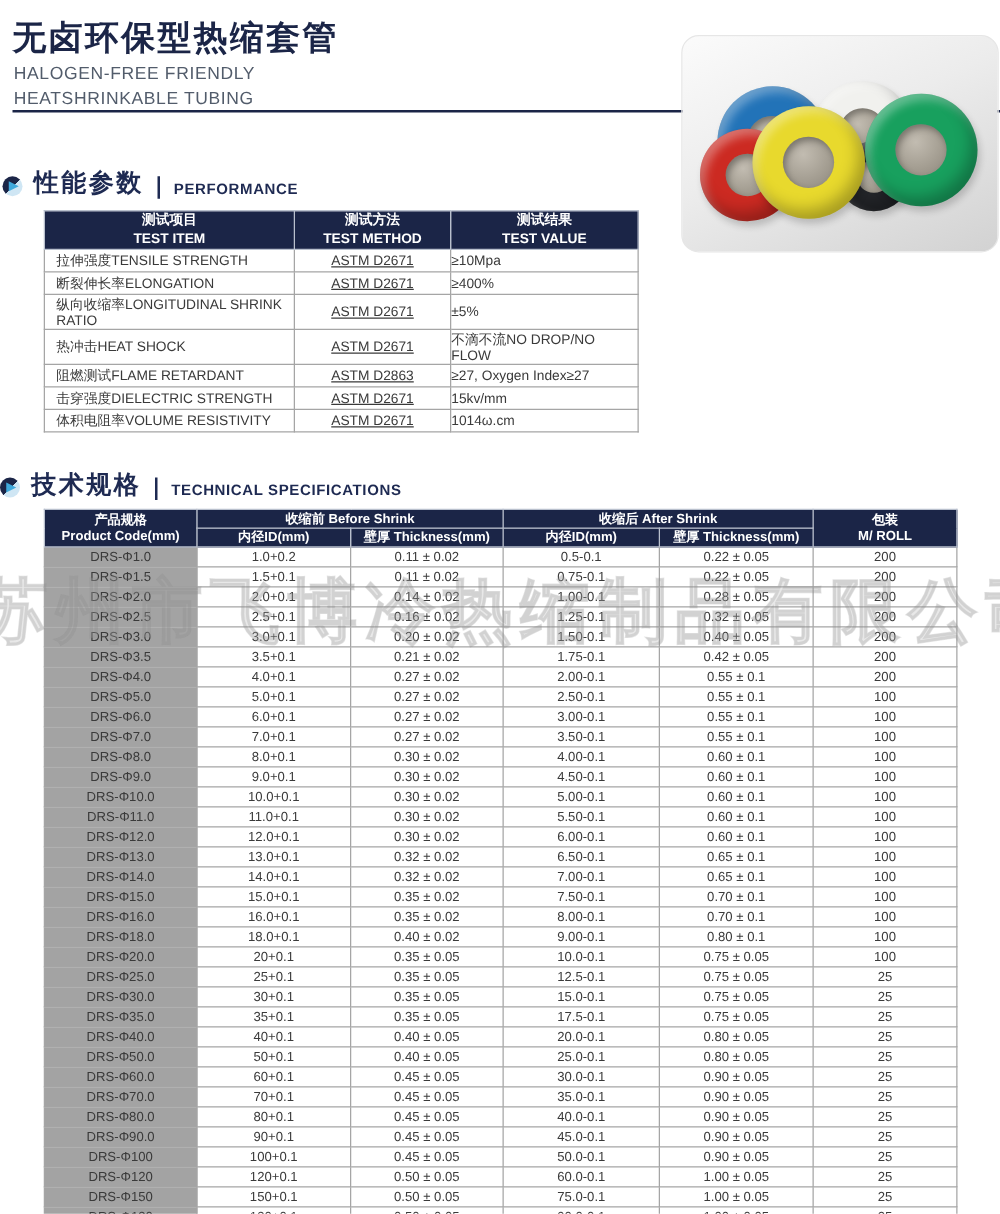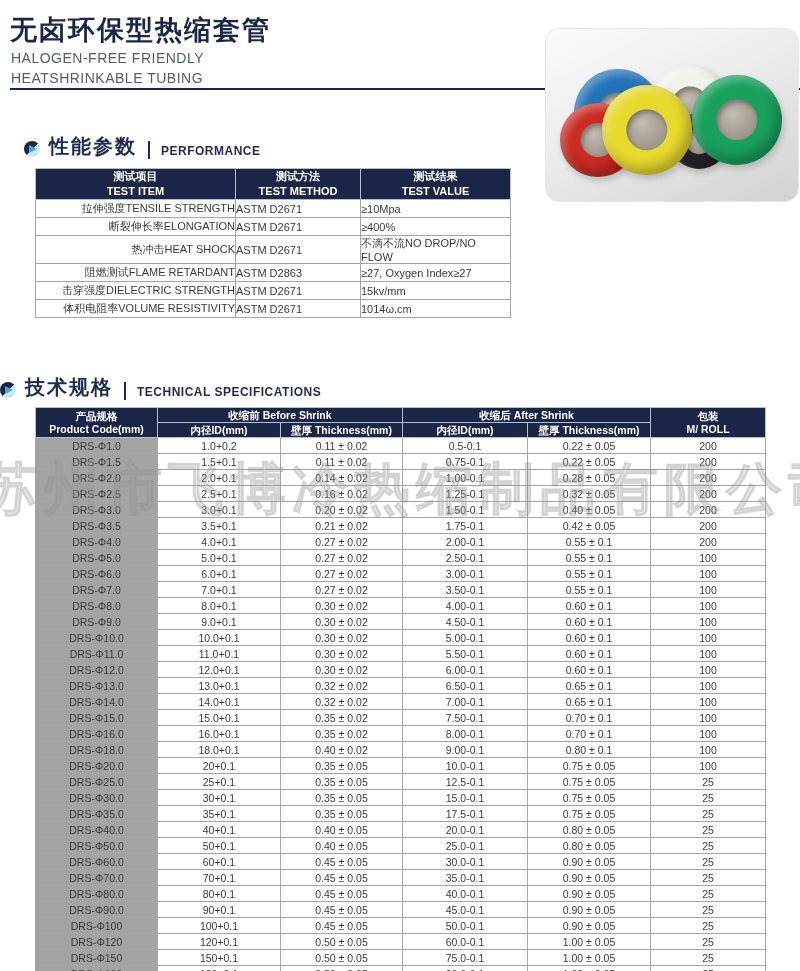--- a/index.html
+++ b/index.html
@@ -50,35 +50,35 @@
     background:linear-gradient(135deg,#1b2547 52%,#cfe6f4 52%);
     position:relative;flex:0 0 auto;
   }
   .section-head .icon::after{
     content:'';position:absolute;left:5px;top:4px;
     border-left:8px solid #3fa9dc;border-top:4px solid transparent;border-bottom:4px solid transparent;
   }
   .section-head .cn{font-size:20px;font-weight:bold;color:#1e2a52;letter-spacing:2px;}
   .section-head .sep{width:2px;height:18px;background:#1e2a52;margin:0 2px 1px 2px;}
   .section-head .en{font-size:12px;font-weight:bold;color:#1e2a52;letter-spacing:.5px;margin-bottom:2px;}
-  #perf-head{left:24px;top:133px;text-align:center;}
+  #perf-head{left:2px;top:133px;text-align:center;}
   #spec-head{left:0;top:374px;}
   
   table{border-collapse:collapse;table-layout:fixed;position:absolute;background:#fff;}
   thead th{
     background:#1b2547;color:#ffffff;font-weight:bold;
     border:1px solid #b9c0cd;padding:0;text-align:center;vertical-align:middle;
   }
   tbody td{border:1px solid #a5a5a5;vertical-align:middle;padding:0 0;}
   
   #perf-table{left:35px;top:168px;width:475px;font-size:11px;}
   #perf-table thead th{height:16px;font-size:11px;line-height:15px;margin-top:16px;}
   #perf-table tbody td{height:17px;color:#3a3a3a;}
-  #perf-table td.pc0{text-align:right;padding-left:9px;}
-  #perf-table td.pc1{}
+  #perf-table td.pc0{text-align:left;padding-left:9px;}
+  #perf-table td.pc1{text-align:center;text-decoration:underline;}
   #perf-table td.pc2{text-align:left;padding-left:0;}
   
   #spec-table{left:35px;top:407px;width:730px;font-size:10.5px;}
   #spec-table thead th{font-size:10.5px;height:14px;line-height:13px;}
   #spec-table tbody td{height:15px;text-align:center;color:#3a3a3a;}
   #spec-table td.code-cell{background:#a3a3a3;}
   
   .watermark{
     position:absolute;left:-18px;top:452px;z-index:10;pointer-events:none;
     font-size:56px;font-weight:bold;letter-spacing:6px;white-space:nowrap;
@@ -148,20 +148,25 @@
   <tbody>
       <tr>
         <td class="pc0">拉伸强度TENSILE STRENGTH</td>
         <td class="pc1">ASTM D2671</td>
         <td class="pc2">≥10Mpa</td>
       </tr>
       <tr>
         <td class="pc0">断裂伸长率ELONGATION</td>
         <td class="pc1">ASTM D2671</td>
         <td class="pc2">≥400%</td>
+      </tr>
+      <tr>
+        <td class="pc0">纵向收缩率LONGITUDINAL SHRINK RATIO</td>
+        <td class="pc1">ASTM D2671</td>
+        <td class="pc2">±5%</td>
       </tr>
       <tr>
         <td class="pc0">热冲击HEAT SHOCK</td>
         <td class="pc1">ASTM D2671</td>
         <td class="pc2">不滴不流NO DROP/NO FLOW</td>
       </tr>
       <tr>
         <td class="pc0">阻燃测试FLAME RETARDANT</td>
         <td class="pc1">ASTM D2863</td>
         <td class="pc2">≥27, Oxygen Index≥27</td>

